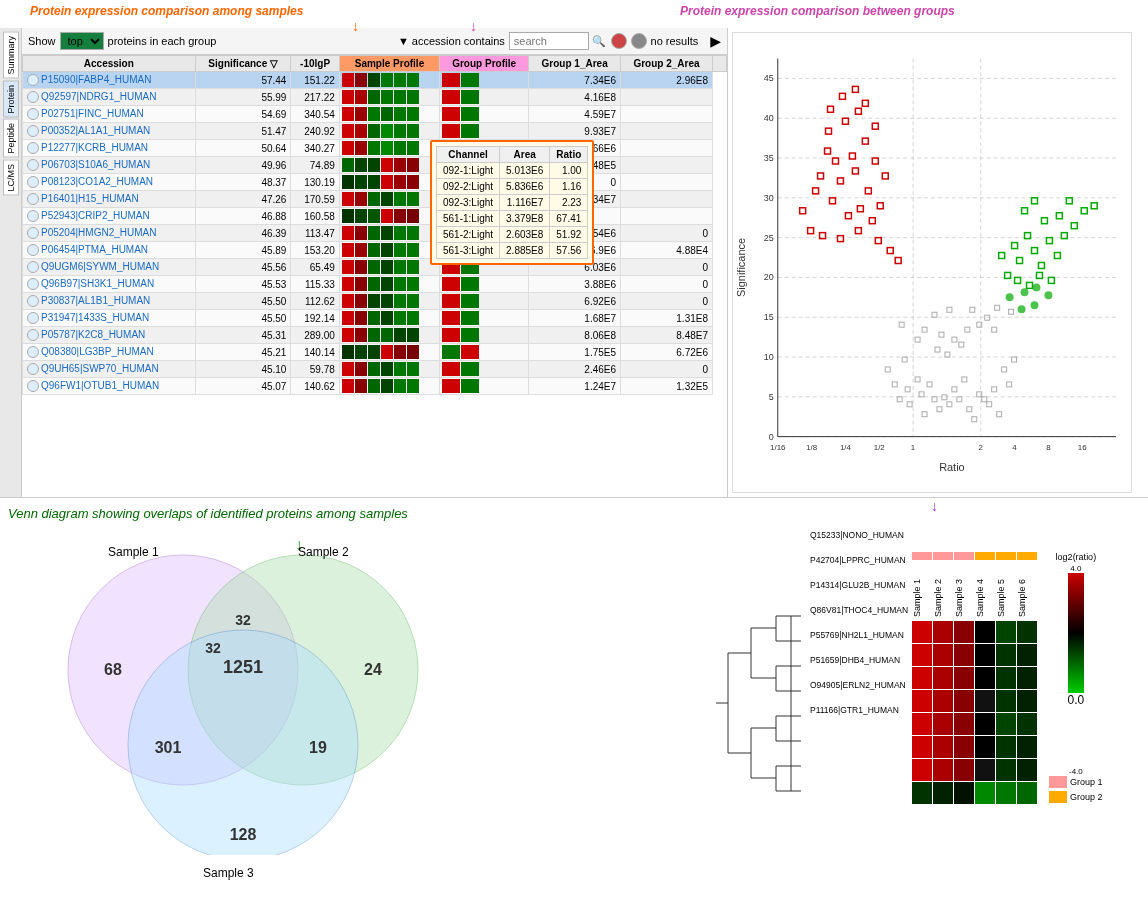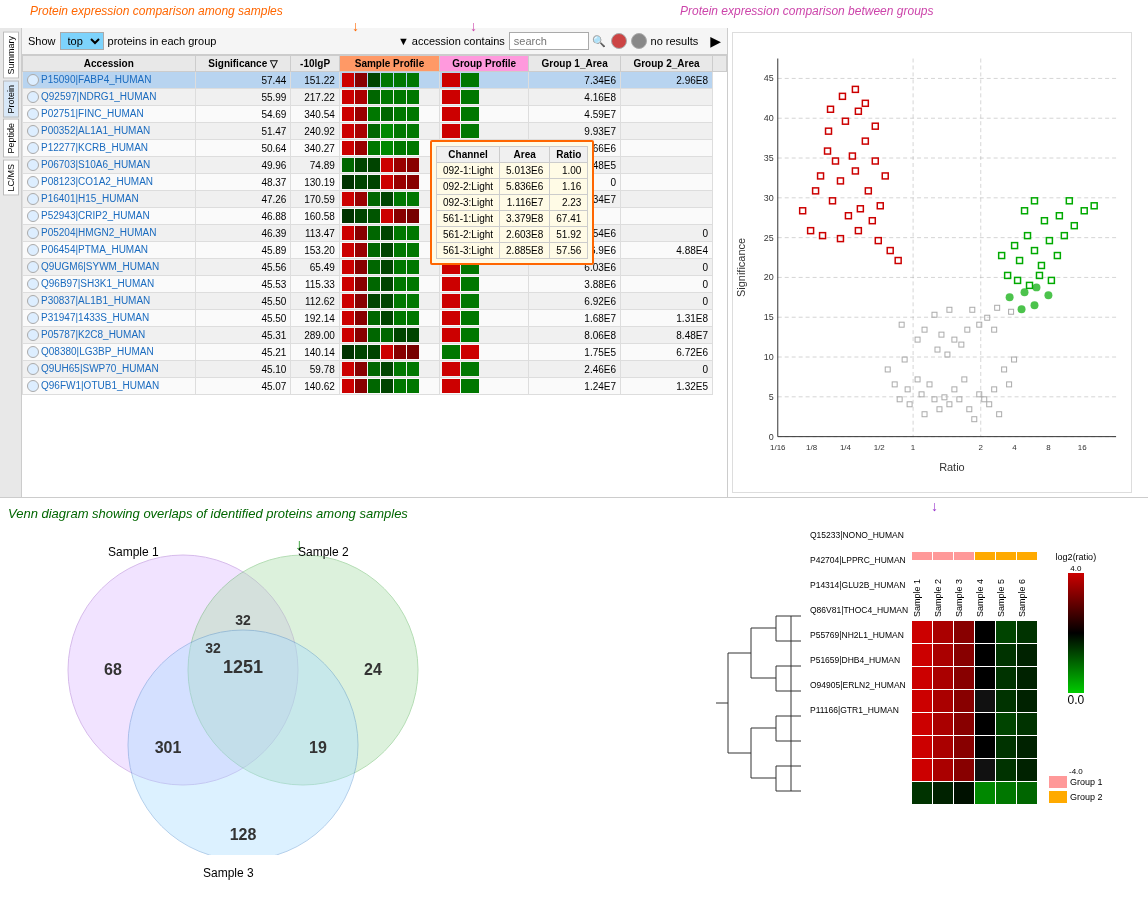--- a/index.html
+++ b/index.html
@@ -11,21 +11,21 @@
     .top-section { display: flex; flex-direction: row; height: 470px; border-bottom: 1px solid #ccc; }
 
     
     .sidebar { width: 22px; background: #e8e8e8; border-right: 1px solid #ccc; display: flex; flex-direction: column; align-items: center; }
 
     
     .table-area { flex: 1; display: flex; flex-direction: column; overflow: hidden; border-right: 1px solid #ccc; }
 
     
     .toolbar { display: flex; align-items: center; gap: 4px; padding: 4px 6px; background: #f5f5f5; border-bottom: 1px solid #ccc; flex-shrink: 0; }
-    .toolbar-select { font-size: 11px; border: 1px solid #aaa; background: #7dd3fc; padding: 1px 3px; }
+    .toolbar-select { font-size: 11px; border: 1px solid #aaa; background: #15803d; padding: 1px 3px; }
     .search-box { border: 1px solid #aaa; padding: 2px 4px; font-size: 11px; width: 80px; }
     .circle-btn { width: 16px; height: 16px; border-radius: 50%; border: 1px solid #aaa; background: #cc4444; display: inline-block; cursor: pointer; }
     .circle-btn2 { width: 16px; height: 16px; border-radius: 50%; border: 1px solid #aaa; background: #888; display: inline-block; cursor: pointer; }
 
     
     .data-table-wrapper { overflow: auto; flex: 1; }
     .data-table { border-collapse: collapse; width: 100%; font-size: 10px; }
     .data-table th { background: #e8e8e8; border: 1px solid #ccc; padding: 2px 4px; text-align: center; white-space: nowrap; position: sticky; top: 0; z-index: 2; }
     .data-table td { border: 1px solid #ddd; padding: 1px 4px; white-space: nowrap; }
     .data-table tr:nth-child(odd) { background: #fafafa; }
@@ -54,21 +54,21 @@
     .venn-title { color: #006600; font-size: 13px; font-style: italic; margin-bottom: 4px; }
 
     
     .heatmap-area { width: 450px; display: flex; flex-direction: column; padding: 8px; position: relative; }
   </style>
 </head>
 <body>
 
 <div class="main-container">
 
-  <div style="position:relative; height:28px; background:#fff; flex-shrink:0;">
+  <div style="position:relative; height:28px; background:#fff; flex-shrink:0;font-weight:bold;">
     <span style="position:absolute; left:30px; top:4px; color:#ff6600; font-size:12px; font-style:italic; pointer-events:none;">Protein expression comparison among samples</span>
     <span style="position:absolute; left:680px; top:4px; color:#cc44aa; font-size:12px; font-style:italic; pointer-events:none;">Protein expression comparison between groups</span>
 
     <span style="position:absolute; left:352px; top:18px; color:#ff6600; font-size:14px;">↓</span>
     <span style="position:absolute; left:470px; top:18px; color:#cc44aa; font-size:14px;">↓</span>
   </div>
 
   <div class="top-section" style="flex-shrink:0;">
 
     <div class="sidebar">

